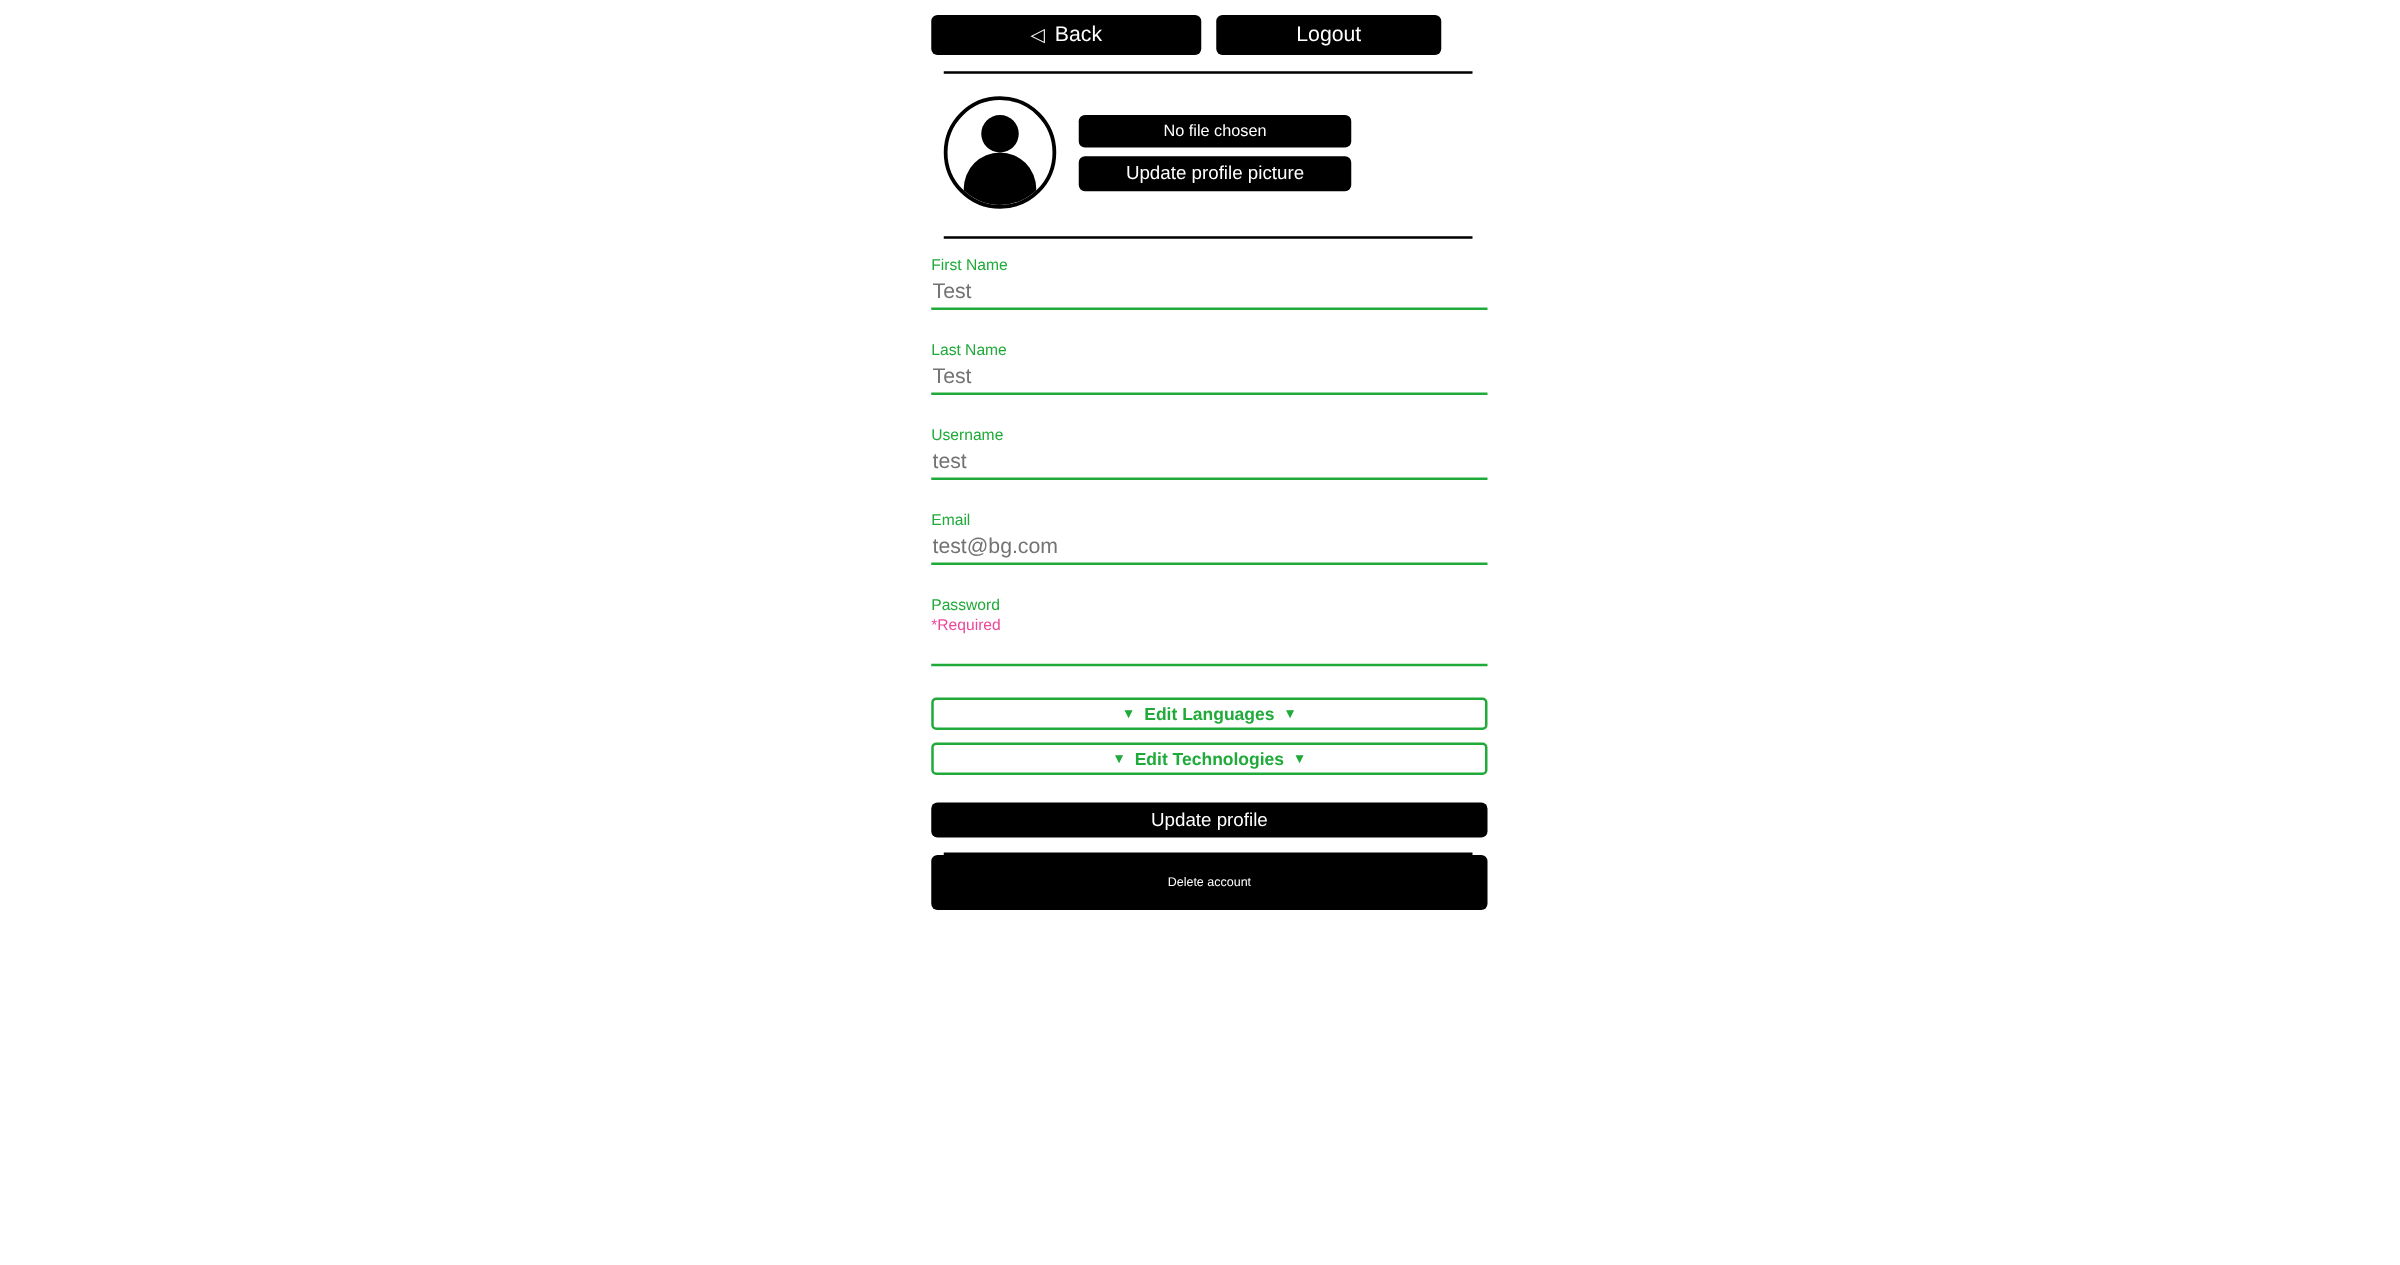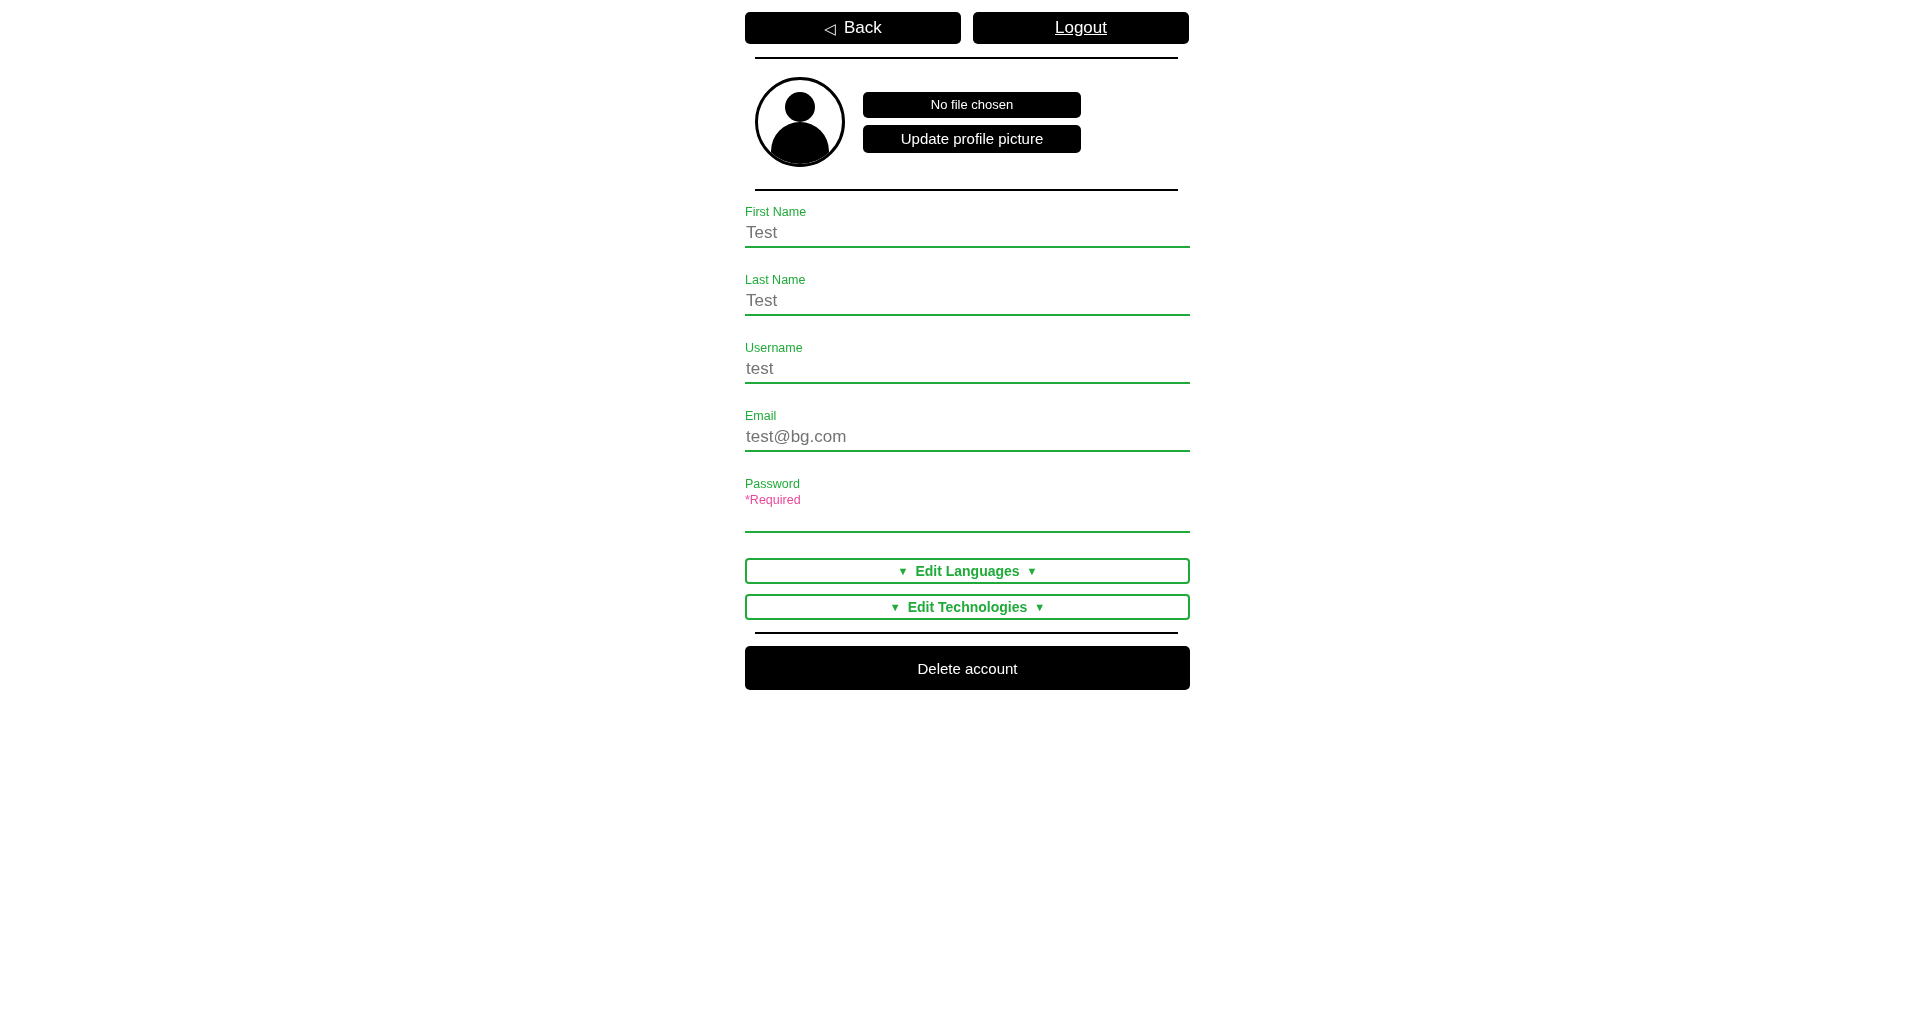--- a/index.html
+++ b/index.html
@@ -40,23 +40,22 @@
     display: flex;
     align-items: center;
     justify-content: center;
   }
   .btn-back {
     width: 216px;
     height: 32px;
     gap: 8px;
   }
   .btn-logout {
-    width: 216px;
+    width: 180px;
     height: 32px;
-    text-decoration: underline;
   }
   .back-arrow {
     display: inline-block;
     font-size: 15px;
     line-height: 1;
   }
 
   .divider {
     border: none;
     border-top: 2px solid #000000;
@@ -203,22 +202,21 @@
   .divider3 {
     border: none;
     border-top: 2px solid #000000;
     margin: 12px 10px 0 10px;
     width: 423px;
   }
   .btn-delete {
     width: 100%;
     box-sizing: border-box;
     height: 44px;
-    margin-top: 12px;
-    font-size: 15px;
+    font-size: 10px;
   }
 </style>
 </head>
 <body>
 
 <div class="page">
   <div class="column">
 
     <div class="topbar">
       <button class="btn-black btn-back">
@@ -284,20 +282,23 @@
         <span>Edit Languages</span>
         <span class="caret">▼</span>
       </button>
 
       <button class="btn-green-outline">
         <span class="caret">▼</span>
         <span>Edit Technologies</span>
         <span class="caret">▼</span>
       </button>
 
+      <button class="btn-black btn-wide-black">
+        <span>Update profile</span>
+      </button>
     </div>
 
     <hr class="divider3">
 
     <button class="btn-black btn-delete">
       <span>Delete account</span>
     </button>
 
   </div>
 </div>

